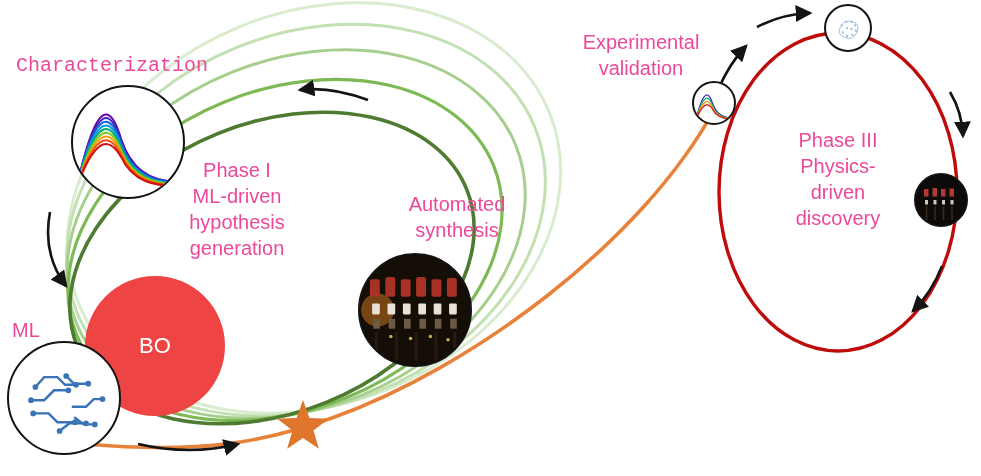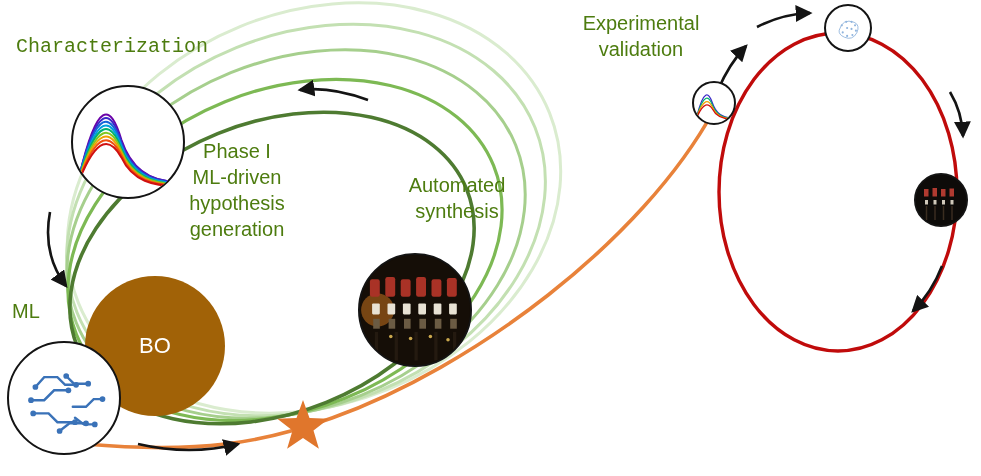--- a/index.html
+++ b/index.html
@@ -3,31 +3,31 @@
 <meta charset="utf-8">
 <style>
   html,body{margin:0;padding:0;background:#ffffff;}
   .canvas{
     position:relative;width:981px;height:476px;background:#ffffff;overflow:hidden;
     font-family:"Liberation Sans", sans-serif;color:#0d0d0d;
   }
   .bg-svg{position:absolute;left:0;top:0;z-index:1;}
   .label{
     position:absolute;z-index:6;font-size:20px;line-height:26px;
-    white-space:pre-line;color:#4d7c0f;
+    white-space:pre-line;color:#ec4899;margin-top:19px;
   }
   .center{text-align:center;}
   .circle{
     position:absolute;border-radius:50%;background:#fff;border:2.5px solid #141414;
     box-sizing:border-box;overflow:hidden;z-index:4;
   }
   .circle svg{position:absolute;left:0;top:0;width:100%;height:100%;}
   
   #c-char{left:71px;top:85px;width:114px;height:114px;}
-  #c-bo{left:85px;top:276px;width:140px;height:140px;background:#a16207;border:none;z-index:3;
+  #c-bo{left:85px;top:276px;width:140px;height:140px;background:#ef4444;border:none;z-index:3;
         display:flex;align-items:center;justify-content:center;}
   #c-bo .bo-text{color:#ffffff;font-size:22px;z-index:5;}
   #c-ml{left:7px;top:341px;width:114px;height:114px;}
   #c-synth{left:358px;top:253px;width:114px;height:114px;background:#150e07;}
   #c-valid{left:692px;top:81px;width:44px;height:44px;border-width:2px;}
   #c-brainsm{left:824px;top:4px;width:48px;height:48px;border-width:2px;}
   #c-equip{left:914px;top:173px;width:54px;height:54px;background:#0d0b09;border-width:2px;}
   
   #lbl-characterization{left:16px;top:34px;font-family:Liberation Mono, monospace;}
   #lbl-phase1{left:147px;top:138px;width:180px;}
@@ -223,14 +223,18 @@
   <div class="label" id="lbl-characterization">Characterization</div>
   <div class="label center" id="lbl-autosynth">Automated
 synthesis</div>
   <div class="label center" id="lbl-phase1">Phase I
 ML-driven
 hypothesis
 generation</div>
   <div class="label" id="lbl-ml">ML</div>
   <div class="label center" id="lbl-expval">Experimental
 validation</div>
+  <div class="label center" id="lbl-phase3">Phase III
+Physics-
+driven
+discovery</div>
 
 </div>
 
 </body></html>

